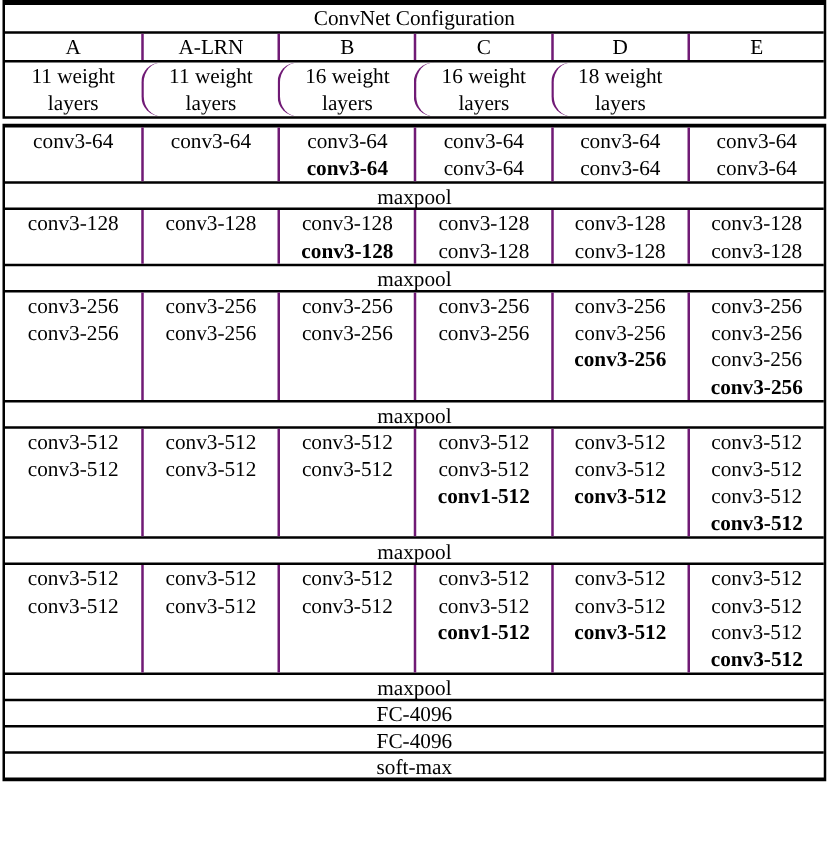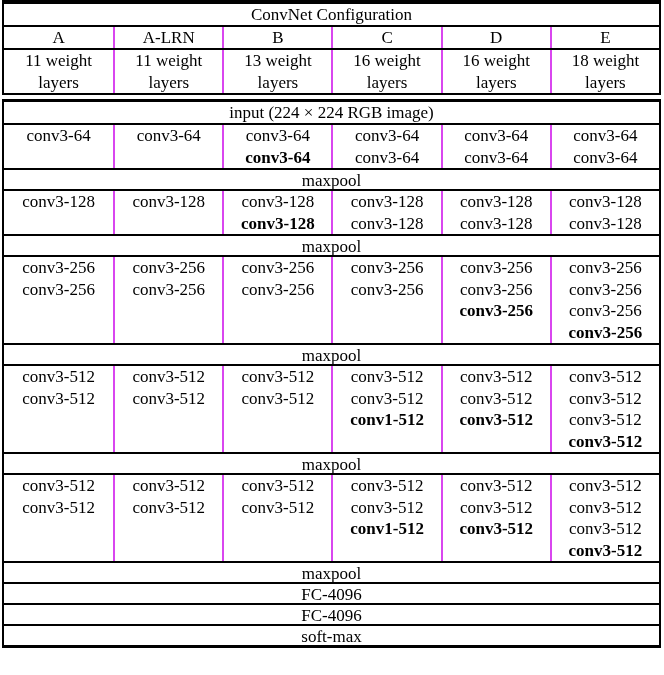--- a/index.html
+++ b/index.html
@@ -16,25 +16,25 @@
   .section { border: 2px solid #000; background: #fff; }
   .section.hdr { border-top-width: 4px; }
   .section.bdy { border-top-width: 3px; border-bottom-width: 3px; margin-top: 4px; }
 
   .row { border-top: 2px solid #000; }
   .section > .row:first-child { border-top: none; }
 
   .title-row { height: 21px; line-height: 21px; text-align: center; }
 
   .grid { display: grid; grid-template-columns: repeat(6, 1fr); }
-  .grid > .cell { border-left: 2px solid #d946ef; text-align: center; overflow: hidden; }
+  .grid > .cell { border-left: 2px solid #701a75; text-align: center; overflow: hidden; }
   .grid > .cell:first-child { border-left: none; }
 
   .colhead-row .cell { height: 21px; line-height: 21px; }
-  .weights-row .cell { height: 43px; line-height: 21.5px; padding: 0 8px; }
+  .weights-row .cell { height: 43px; line-height: 21.5px; padding: 0 8px; border-radius: 16px; }
 
   .row-span { text-align: center; height: 21px; line-height: 21px; }
   .line { height: 21.5px; line-height: 21.5px; white-space: nowrap; }
   .b { font-weight: bold; }
 </style>
 </head>
 <body>
 
 <div class="table-wrap">
 
@@ -44,29 +44,27 @@
       <div class="cell">A</div>
       <div class="cell">A-LRN</div>
       <div class="cell">B</div>
       <div class="cell">C</div>
       <div class="cell">D</div>
       <div class="cell">E</div>
     </div>
     <div class="row grid weights-row">
       <div class="cell">11 weight layers</div>
       <div class="cell">11 weight layers</div>
-      <div class="cell">13 weight layers</div>
       <div class="cell">16 weight layers</div>
       <div class="cell">16 weight layers</div>
       <div class="cell">18 weight layers</div>
     </div>
   </div>
 
   <div class="section bdy">
-      <div class="row row-span">input (224 × 224 RGB image)</div>
       <div class="row grid">
         <div class="cell" style="height: 43px;">
           <div class="line">conv3-64</div>
         </div>
         <div class="cell" style="height: 43px;">
           <div class="line">conv3-64</div>
         </div>
         <div class="cell" style="height: 43px;">
           <div class="line">conv3-64</div>
           <div class="line b">conv3-64</div>

